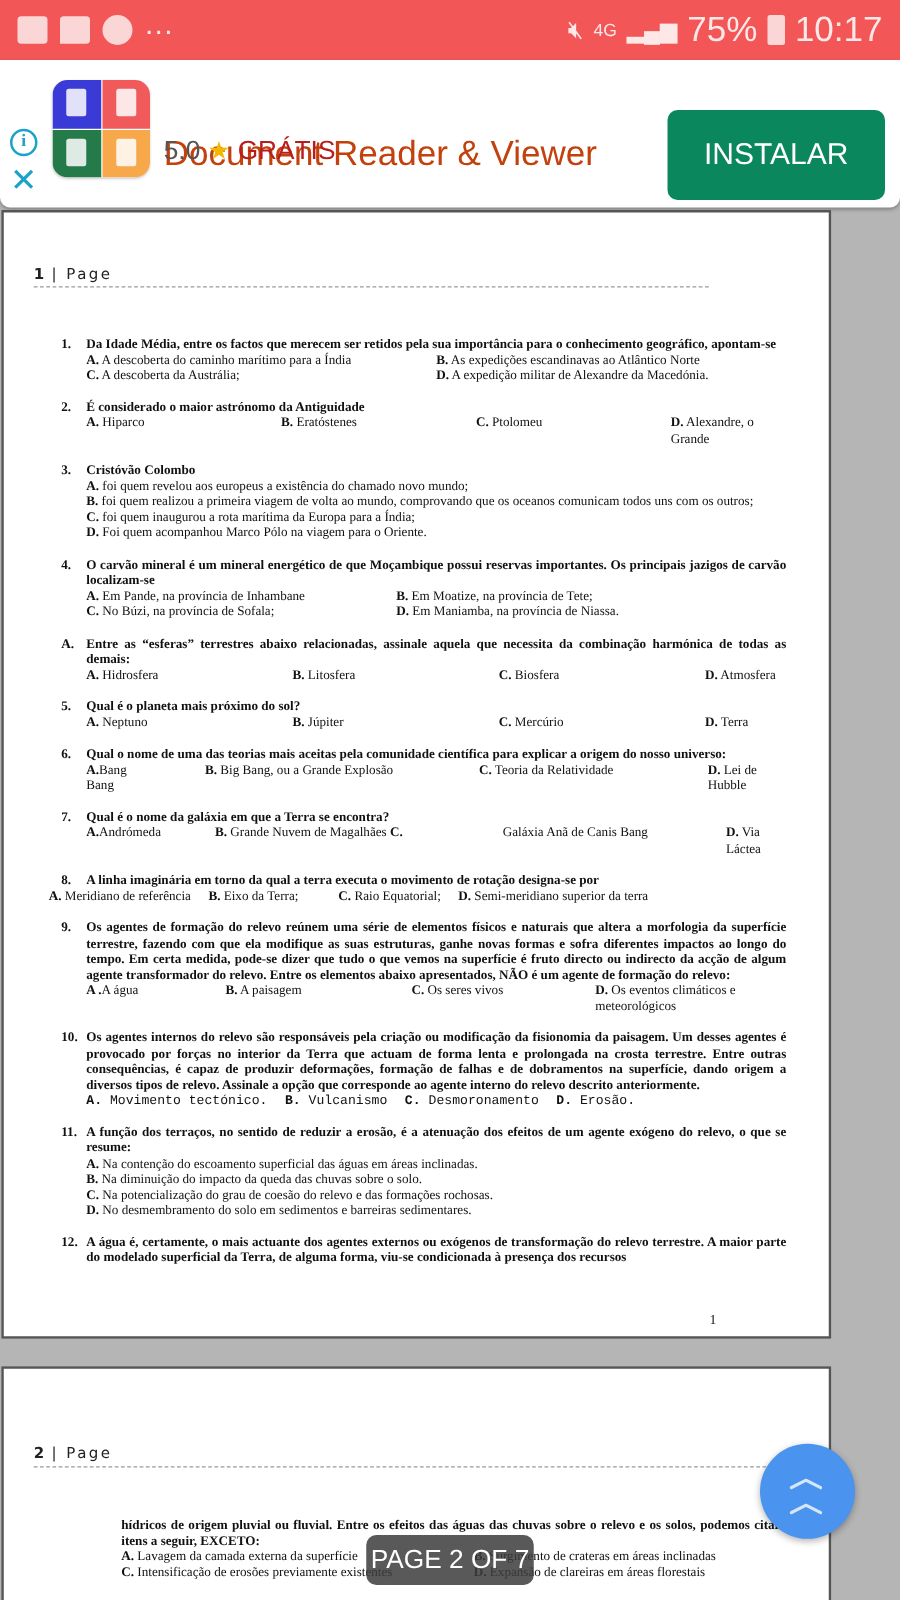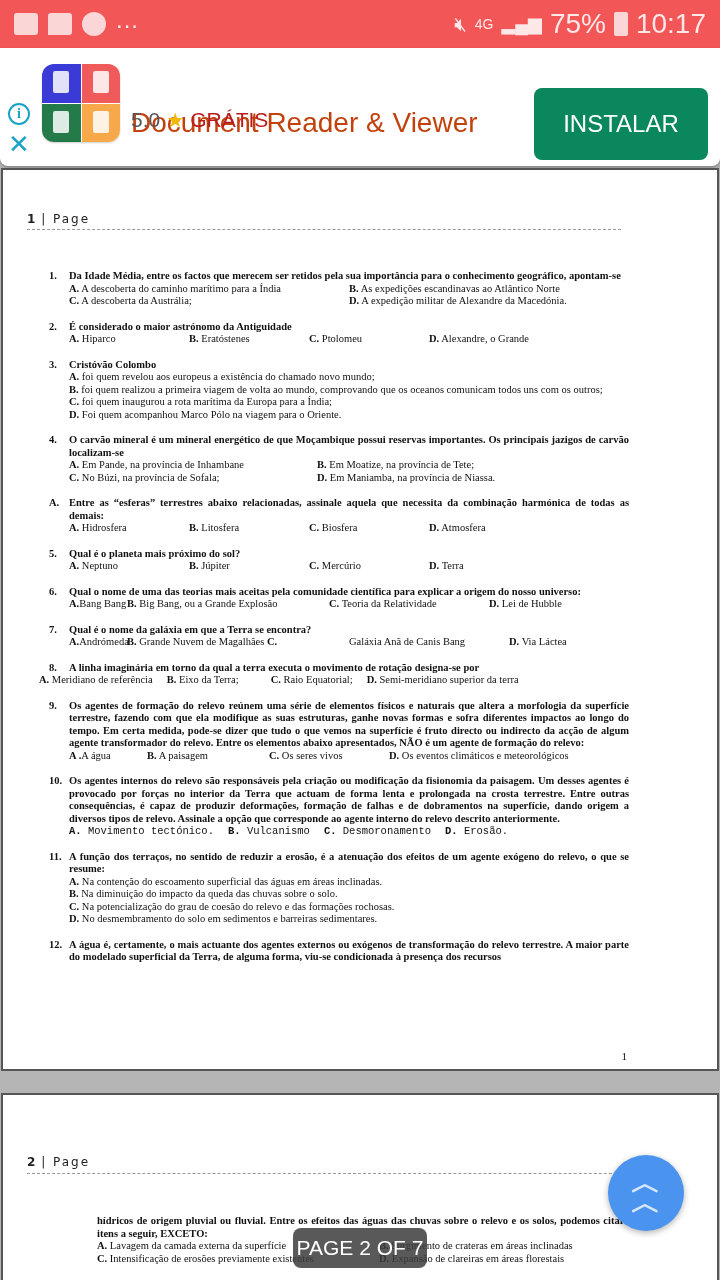--- a/index.html
+++ b/index.html
@@ -25,36 +25,36 @@
   .app-icon div { position: relative; }
   .q-word { background: #3a3ad6; } .q-pdf { background: #f05a5a; } .q-xls { background: #257a4a; } .q-ppt { background: #f7a84a; }
   .app-icon div::after { content: ""; position: absolute; left: 11px; top: 7px; width: 16px; height: 22px; border-radius: 2px; background: rgba(255,255,255,0.85); }
   .ad-title { position: absolute; left: 131px; top: 40px; font: 28px "Liberation Sans", sans-serif; color: #c2410c; margin-top: 19px; }
   .ad-rating { position: absolute; left: 131px; top: 60px; font: 21px "Liberation Sans", sans-serif; color: #555; display: flex; align-items: center; gap: 6px; }
   .star { color: #f5b800; font-size: 20px; }
   .ad-free { color: #b91c1c; }
   .ad-install { position: absolute; left: 534px; top: 20px; width: 174px; height: 72px; background: #0a875d; color: #fff; border-radius: 8px; font: 24px "Liberation Sans", sans-serif; display: flex; align-items: center; justify-content: center; border: none; margin-top: 20px; }
 
   
-  .page { position: absolute; left: 1px; width: 718px; background: #fff; border: 2px solid #555; }
+  .page { position: absolute; left: 1px; width: 664px; background: #fff; border: 2px solid #555; }
   .page1 { top: 168px; height: 903px; }
   .page2 { top: 1093px; height: 200px; }
   .page-header { position: absolute; left: 24px; font: 12px "DejaVu Sans", sans-serif; letter-spacing: 2px; color: #222; }
   .page-header b { letter-spacing: 0; }
   .page-rule { position: absolute; left: 24px; right: 90px; border-top: 1px dashed #999; }
   .page1 .page-header { top: 42px; } .page1 .page-rule { top: 59px; right: 96px; }
   .page2 .page-header { top: 60px; } .page2 .page-rule { top: 78px; right: 40px; }
 
   .questions { position: absolute; left: 46px; top: 100px; width: 580px; font-size: 10.5px; line-height: 12.5px; }
   .q { margin-bottom: 13px; position: relative; }
   .q-stem { font-weight: bold; padding-left: 20px; text-indent: -20px; text-align: justify; }
   .q-num { display: inline-block; width: 20px; text-indent: 0; }
   .opts { padding-left: 20px; }
   .opts.grid2 { display: grid; grid-template-columns: 280px 300px; }
-  .opts.row4 { display: flex; }
+  .opts.row4 { display: flex; gap: 45px; }
   .opts.row4 span:nth-child(1) { width: 120px; }
   .opts.row4 span:nth-child(2) { width: 120px; }
   .opts.row4 span:nth-child(3) { width: 120px; }
   .opts b { font-weight: bold; }
   .q8 .opts { padding-left: 0; margin-left: -10px; display: flex; gap: 14px; }
   .q9 .opts.row4 span:nth-child(1) { width: 78px; }
   .q9 .opts.row4 span:nth-child(2) { width: 122px; }
   .q6 .opts.row4 span:nth-child(1) { width: 58px; }
   .q6 .opts.row4 span:nth-child(2) { width: 202px; }
   .q6 .opts.row4 span:nth-child(3) { width: 160px; }

